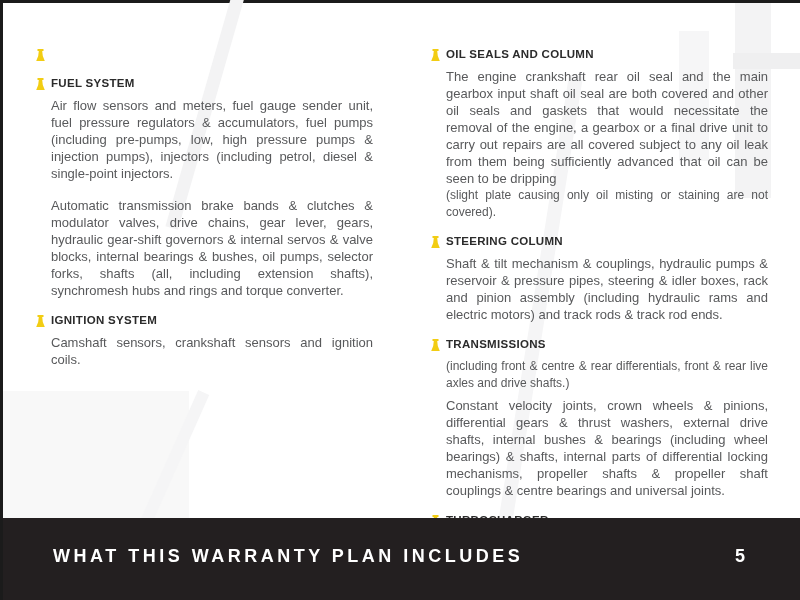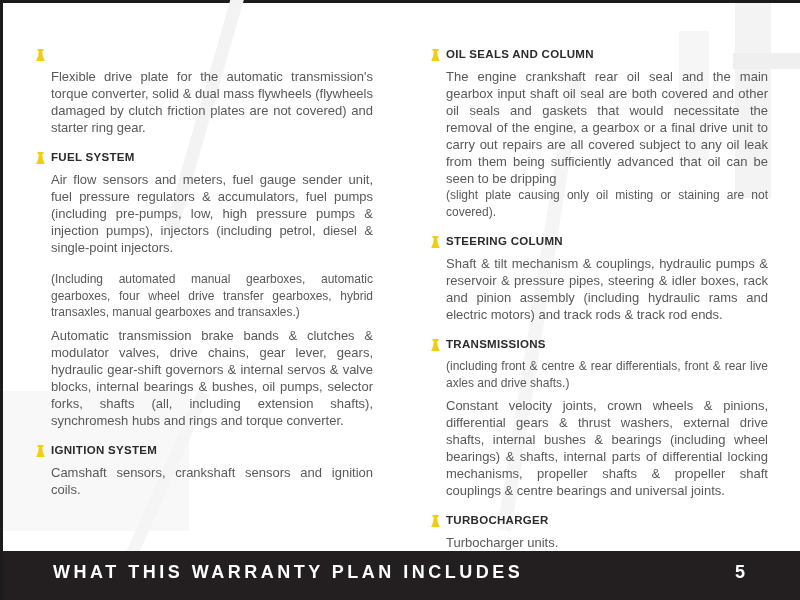--- a/index.html
+++ b/index.html
@@ -41,21 +41,21 @@
   }
   .sec p{
     margin:6px 0 0 15px;
     font-size:13px;line-height:17px;color:#58595b;
     text-align:justify;
   }
   .sec p.small{font-size:12px;line-height:16.5px;}
   .sec p.tight{margin-top:0;}
 
   .footer{
-    position:absolute;left:0;right:0;bottom:0;height:49px;
+    position:absolute;left:0;right:0;bottom:0;height:82px;
     background:#231f20;color:#ffffff;z-index:2;
     display:flex;align-items:center;justify-content:space-between;
     padding:0 55px 6px 50px;box-sizing:border-box;
   }
   .footer-title{
     font-size:18px;font-weight:bold;letter-spacing:3.5px;white-space:nowrap;
   }
   .footer-page{font-size:18px;font-weight:bold;}
 </style>
 </head>
@@ -76,37 +76,35 @@
     <div class="col">
 
       <div class="sec">
         <div class="sec-head">
           <span class="bullet">
             <svg width="9" height="13" viewBox="0 0 9 13">
                 <polygon points="1.5,0 7.5,0 7.5,2 6.2,2 6.8,7 8.8,12 0.2,12 2.2,7 2.8,2 1.5,2" fill="#F2CD13"></polygon>
               </svg>
           </span>
         </div>
-        <p>Flexible drive plate for the automatic transmission's torque converter, solid &amp; dual mass flywheels (flywheels damaged by clutch friction plates are not covered) and starter ring gear.</p>
       </div>
 
       <div class="sec">
         <div class="sec-head">
           <span class="bullet">
             <svg width="9" height="13" viewBox="0 0 9 13">
                 <polygon points="1.5,0 7.5,0 7.5,2 6.2,2 6.8,7 8.8,12 0.2,12 2.2,7 2.8,2 1.5,2" fill="#F2CD13"></polygon>
               </svg>
           </span>
           <h3>FUEL SYSTEM</h3>
         </div>
         <p>Air flow sensors and meters, fuel gauge sender unit, fuel pressure regulators &amp; accumulators, fuel pumps (including pre-pumps, low, high pressure pumps &amp; injection pumps), injectors (including petrol, diesel &amp; single-point injectors.</p>
       </div>
 
       <div class="sec">
-        <p class="small">(Including automated manual gearboxes, automatic gearboxes, four wheel drive transfer gearboxes, hybrid transaxles, manual gearboxes and transaxles.)</p>
         <p>Automatic transmission brake bands &amp; clutches &amp; modulator valves, drive chains, gear lever, gears, hydraulic gear-shift governors &amp; internal servos &amp; valve blocks, internal bearings &amp; bushes, oil pumps, selector forks, shafts (all, including extension shafts), synchromesh hubs and rings and torque converter.</p>
       </div>
 
       <div class="sec">
         <div class="sec-head">
           <span class="bullet">
             <svg width="9" height="13" viewBox="0 0 9 13">
                 <polygon points="1.5,0 7.5,0 7.5,2 6.2,2 6.8,7 8.8,12 0.2,12 2.2,7 2.8,2 1.5,2" fill="#F2CD13"></polygon>
               </svg>
           </span>

